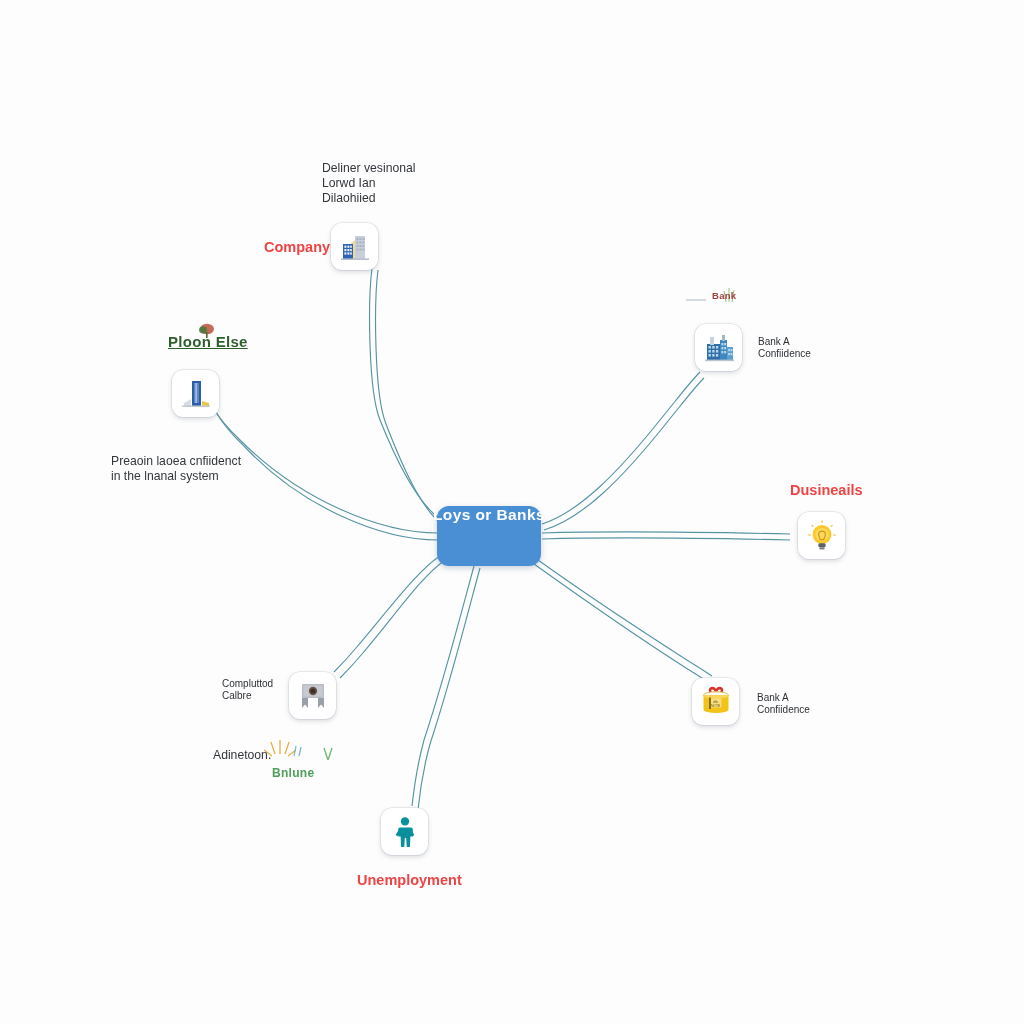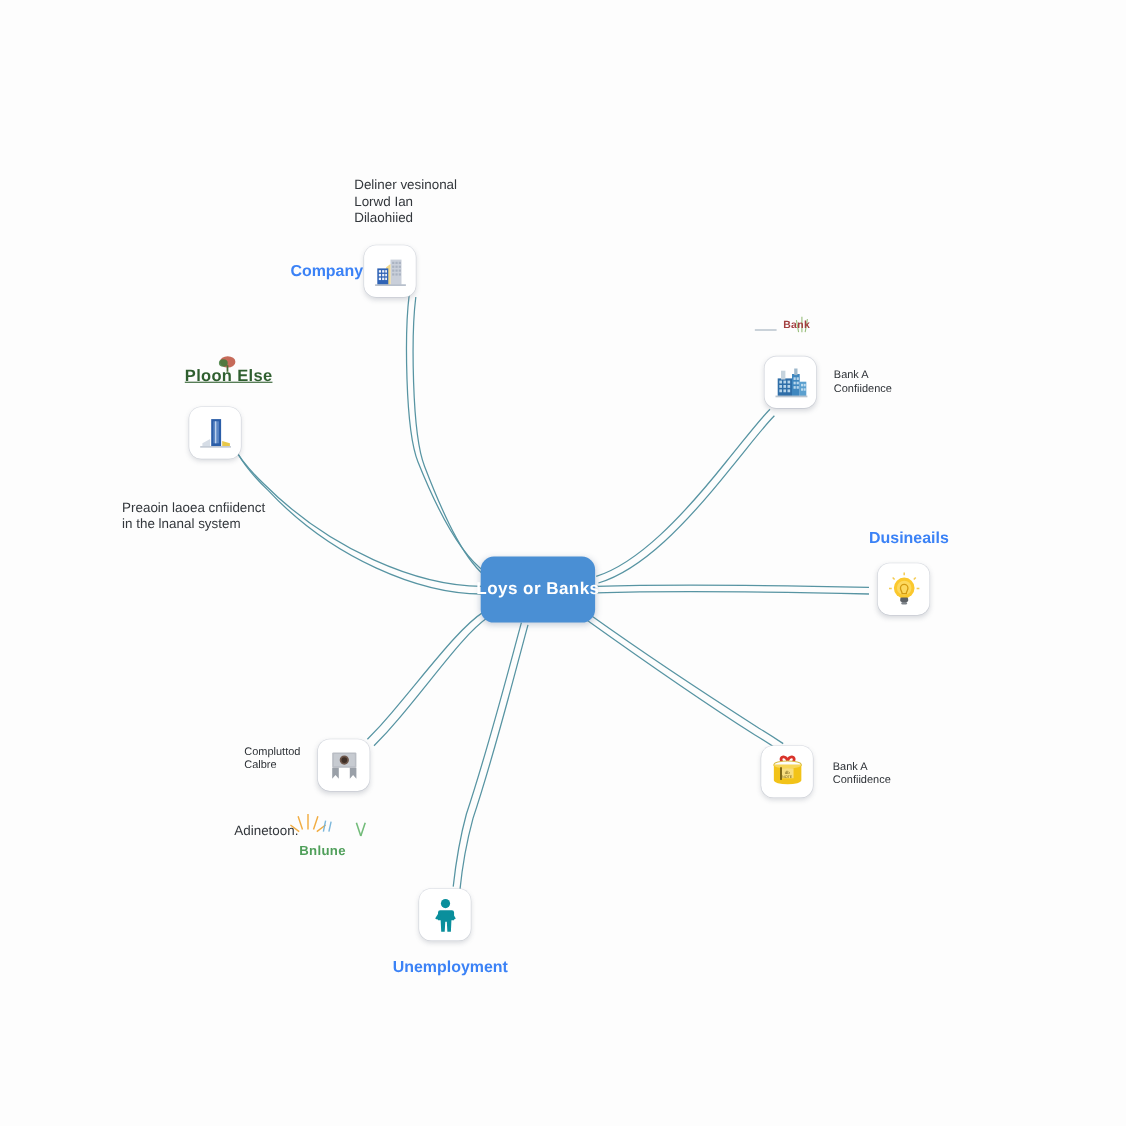--- a/index.html
+++ b/index.html
@@ -28,21 +28,20 @@
   .center-node {
     position: absolute;
     left: 437px;
     top: 506px;
     width: 104px;
     height: 60px;
     background: #4a8fd4;
     border-radius: 12px;
     box-shadow: 0 2px 6px rgba(60,90,130,0.28);
     display: flex;
-    align-items: center;
     justify-content: center;
     z-index: 6;
   }
   .center-node .center-label {
     color: #ffffff;
     font-size: 15.5px;
     font-weight: 600;
     letter-spacing: 0.4px;
     white-space: nowrap;
   }
@@ -66,21 +65,21 @@
   .lbl {
     position: absolute;
     color: #25282c;
     line-height: 1.22;
     white-space: pre-line;
     z-index: 4;
   }
   .lbl.node-title {
     font-size: 14.5px;
     font-weight: 600;
-    color: #3b82f6;
+    color: #ef4444;
   }
   .lbl.node-sub {
     font-size: 10px;
     font-weight: 400;
     color: #2d3136;
   }
   .lbl.small-note {
     font-size: 12.2px;
     font-weight: 400;
     color: #33373c;

